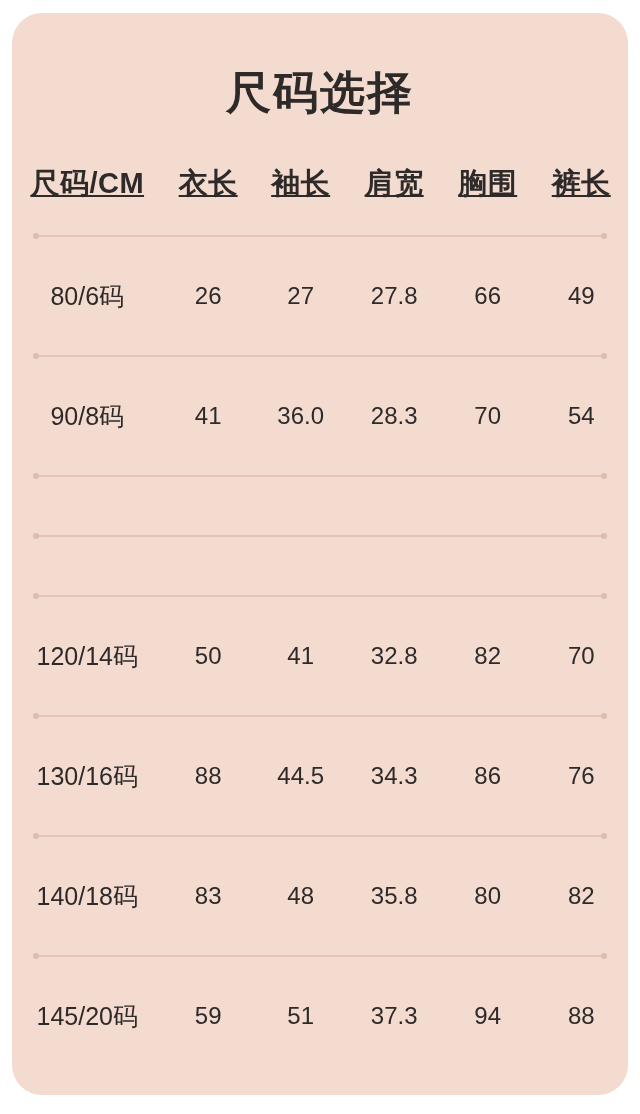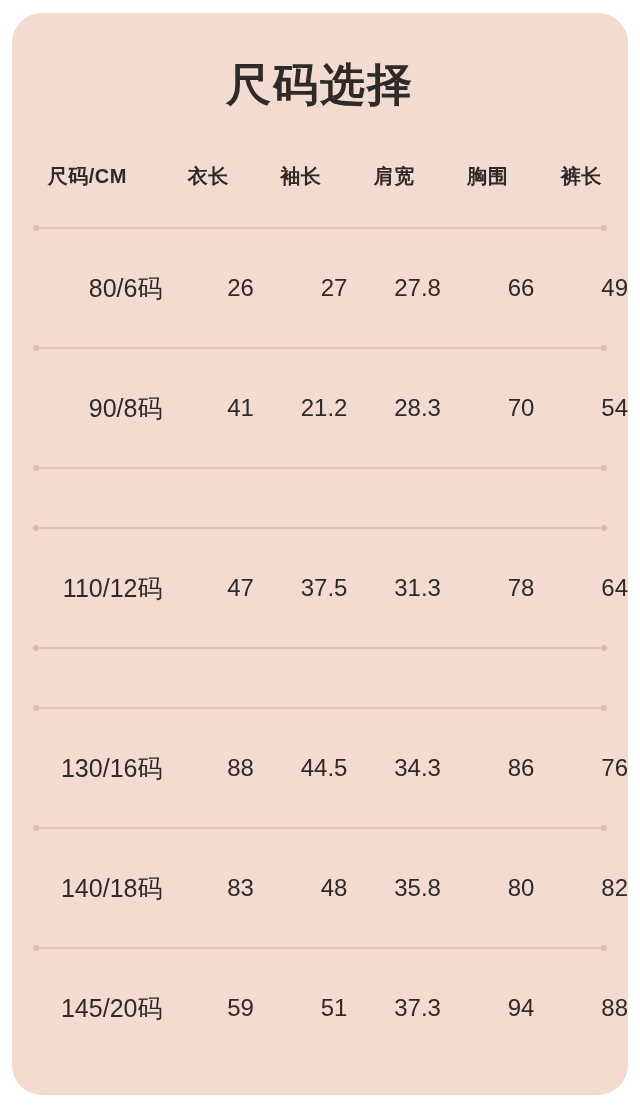--- a/index.html
+++ b/index.html
@@ -28,21 +28,21 @@
     overflow: hidden;
   }
 
   
   .card-title {
     text-align: center;
     font-size: 45px;
     font-weight: bold;
     color: #2d2a29;
     letter-spacing: 2px;
-    margin: 4px;
+    margin: 12px;
     padding-top: 43px;
     line-height: 1.1;
     height: 56px;
   }
 
   
   .size-table {
     width: 100%;
     border-collapse: collapse;
     table-layout: fixed;
@@ -57,31 +57,31 @@
 
   .size-table th,
   .size-table td {
     text-align: center;
     color: #2d2a29;
     padding: 0;
     vertical-align: middle;
   }
 
   .size-table thead th {
-    font-size: 20px;
+    font-size: 29px;
     font-weight: bold;
     height: 44px;
     letter-spacing: 0.5px;
+    text-decoration: underline;
   }
 
   .size-table tbody td {
     font-size: 24px;
     font-weight: 400;
     height: 60px;
-    text-align: right;
   }
   .size-table tbody td.size-label {
     font-size: 25px;
     font-weight: 400;
   }
 
   
   .sep-row td {
     height: 3px;
     padding: 0;
@@ -147,47 +147,47 @@
           <td>49</td>
         </tr>
         <tr class="sep-row">
           <td colspan="6">
             <div class="sep-line"></div>
           </td>
         </tr>
         <tr>
           <td class="size-label">90/8码</td>
           <td>41</td>
-          <td>21.2</td>
+          <td>36.0</td>
           <td>28.3</td>
           <td>70</td>
           <td>54</td>
         </tr>
         <tr class="sep-row">
           <td colspan="6">
             <div class="sep-line"></div>
           </td>
         </tr>
         <tr class="sep-row">
           <td colspan="6">
             <div class="sep-line"></div>
           </td>
         </tr>
-        <tr>
-          <td class="size-label">110/12码</td>
-          <td>47</td>
-          <td>37.5</td>
-          <td>31.3</td>
-          <td>78</td>
-          <td>64</td>
-        </tr>
-        <tr class="sep-row">
-          <td colspan="6">
-            <div class="sep-line"></div>
-          </td>
+        <tr class="sep-row">
+          <td colspan="6">
+            <div class="sep-line"></div>
+          </td>
+        </tr>
+        <tr>
+          <td class="size-label">120/14码</td>
+          <td>50</td>
+          <td>41</td>
+          <td>32.8</td>
+          <td>82</td>
+          <td>70</td>
         </tr>
         <tr class="sep-row">
           <td colspan="6">
             <div class="sep-line"></div>
           </td>
         </tr>
         <tr>
           <td class="size-label">130/16码</td>
           <td>88</td>
           <td>44.5</td>

